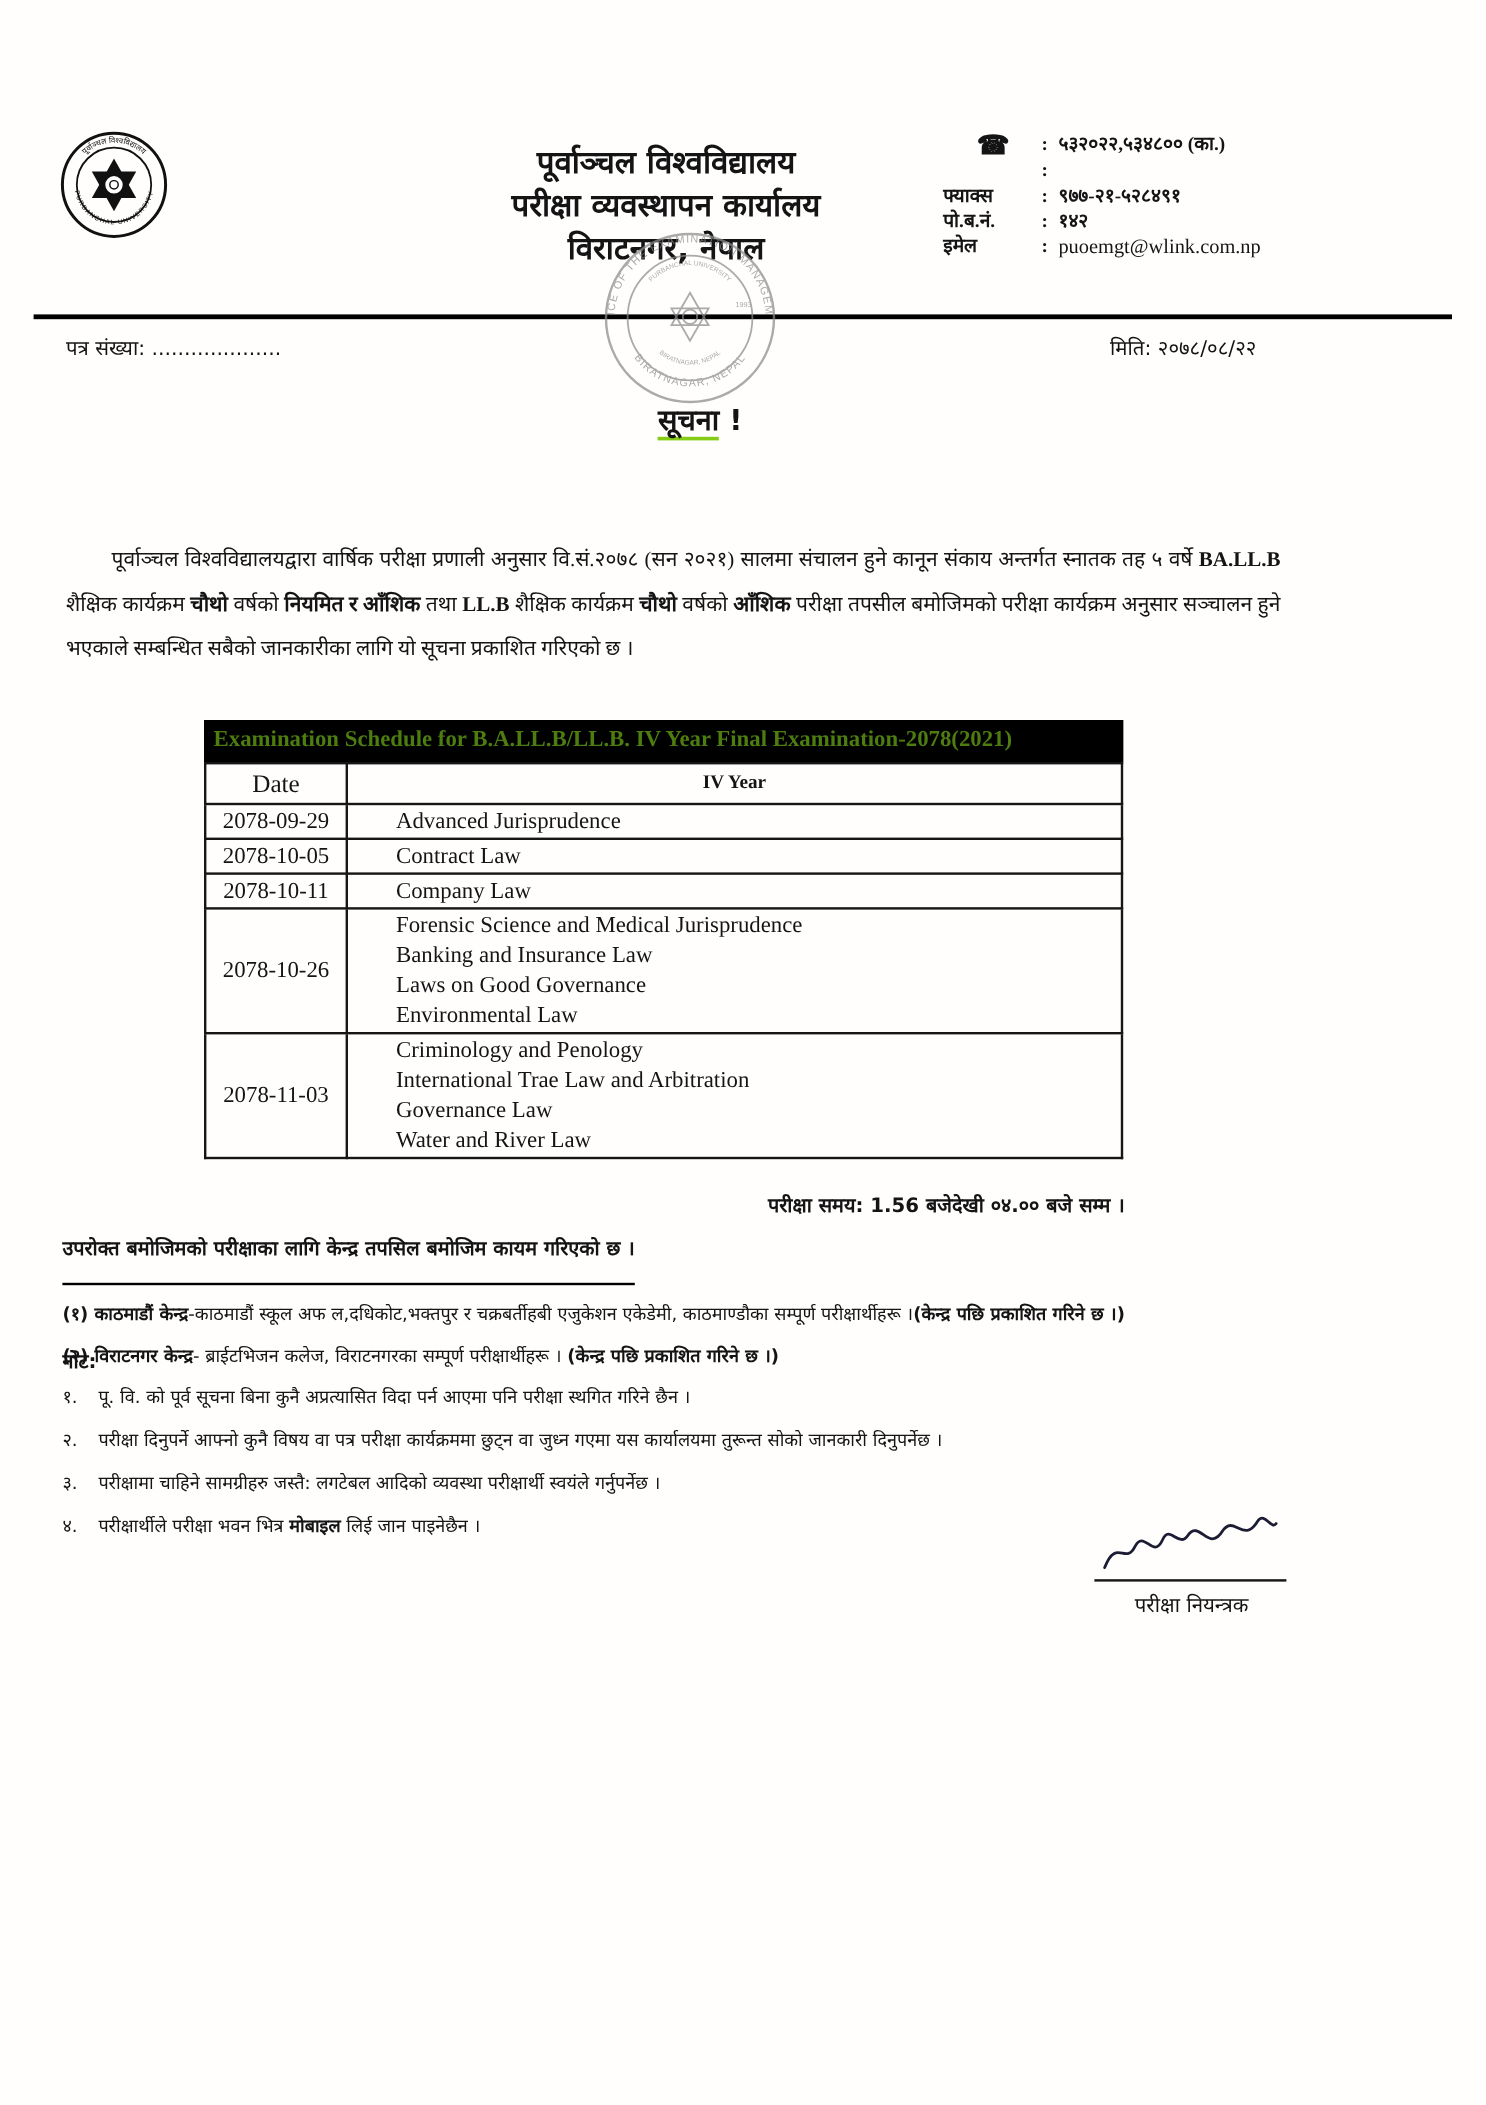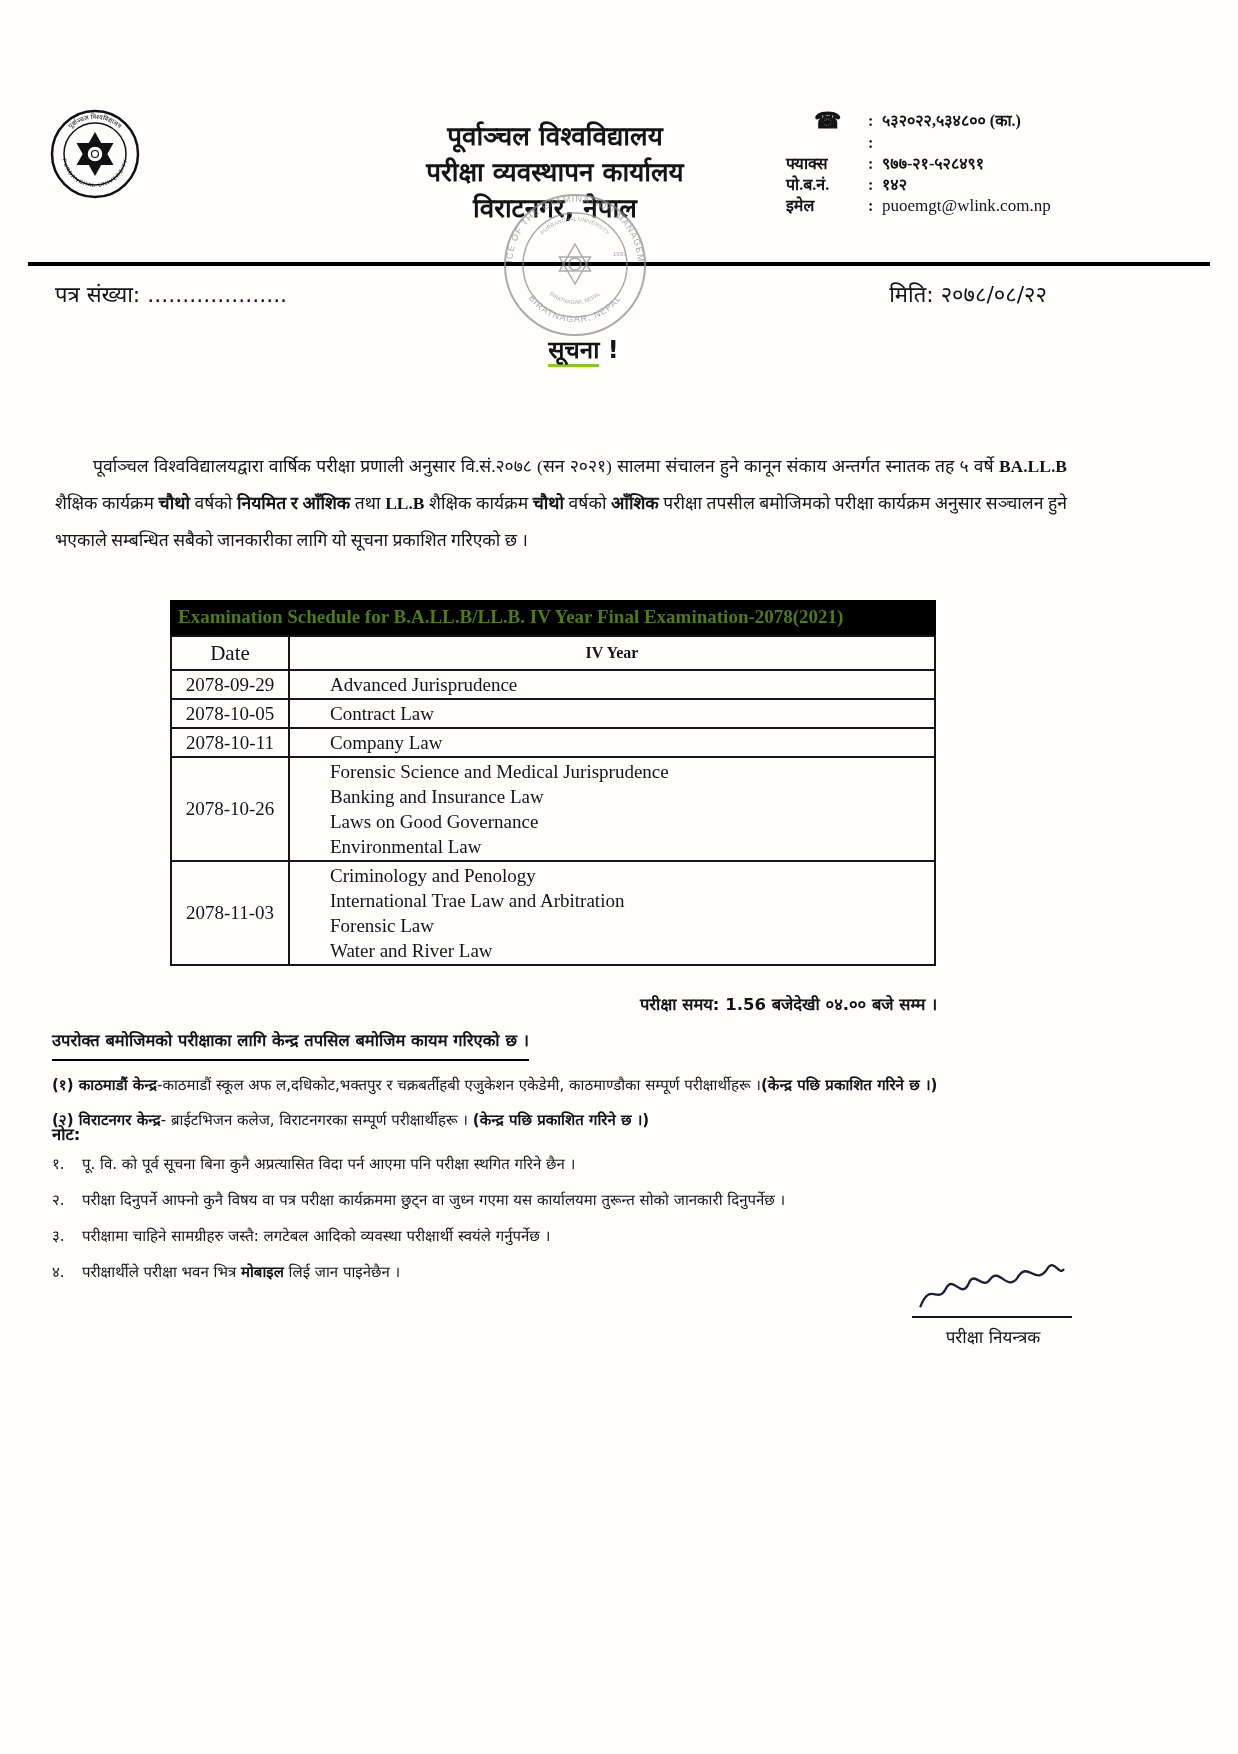--- a/index.html
+++ b/index.html
@@ -17,21 +17,21 @@
     font-weight:bold; font-size:26px; line-height:36px; font-family:"DejaVu Sans","Liberation Sans",sans-serif; }
   .contact { position:absolute; left:786px; top:110px; width:330px; font-size:16px; }
   .contact-row { display:grid; grid-template-columns:82px 14px auto; align-items:start; line-height:21px; font-weight:bold; }
   .contact-row .phone-glyph { font-size:22px; line-height:22px; padding-left:28px; }
   .contact-row .email-val { font-weight:normal; font-size:17px; font-family:"Liberation Serif",serif; }
 
   
   .rule { position:absolute; left:28px; top:262px; width:1182px; height:2px;
     border-top:3px solid #000; border-bottom:1px solid #000; }
   .meta { position:absolute; left:55px; top:278px; width:992px; display:flex; justify-content:space-between;
-    font-size:22px; font-family:"DejaVu Sans","Liberation Sans",sans-serif; }
+    font-size:17px; font-family:"DejaVu Sans","Liberation Sans",sans-serif; }
 
   
   .stamp { position:absolute; left:500px; top:190px; width:150px; height:150px; opacity:.72; }
 
   
   .notice-title { position:absolute; left:0; top:332px; width:1120px; text-align:center;
     font-size:24px; font-weight:bold; font-family:"DejaVu Sans","Liberation Sans",sans-serif; }
   .notice-title .u { border-bottom:3px solid #84cc16; padding-bottom:0;margin-left:47px; }
 
   
@@ -52,21 +52,21 @@
   td.c-subj div { line-height:23px; padding:1px 0;margin-left:32px; }
 
   
   .exam-time { position:absolute; left:640px; top:992px; font-size:16.5px; font-weight:bold;
     font-family:"DejaVu Sans","Liberation Sans",sans-serif; }
 
   
   .centres { position:absolute; left:52px; top:1028px; width:1145px;
     font-family:"DejaVu Sans","Liberation Sans",sans-serif; }
   .centres-heading { display:inline-block; font-size:16.5px; font-weight:bold;
-    border-bottom:2px solid #000; padding-bottom:8px; }
+    border-bottom:2px solid #000; padding-bottom:18px; }
   .centre-item { margin-top:13px; font-size:15px; line-height:22px; }
 
   
   .notes { position:absolute; left:52px; top:1122px; width:1040px;
     font-family:"DejaVu Sans","Liberation Sans",sans-serif; }
   .notes-label { font-size:16.5px; font-weight:bold; margin-bottom:8px; }
   .note-item { display:flex; font-size:15px; line-height:22px; margin-bottom:14px; }
   .note-num { width:30px; flex:0 0 30px; }
 
   
@@ -220,21 +220,21 @@
               <div>Banking and Insurance Law</div>
               <div>Laws on Good Governance</div>
               <div>Environmental Law</div>
             </td>
           </tr>
           <tr>
             <td class="c-date">2078-11-03</td>
             <td class="c-subj">
               <div>Criminology and Penology</div>
               <div>International Trae Law and Arbitration</div>
-              <div>Forensic Law</div>
+              <div>Governance Law</div>
               <div>Water and River Law</div>
             </td>
           </tr>
         </tbody>
     </table>
   </div>
 
   <div class="exam-time">परीक्षा समय: 1.56 बजेदेखी ०४.०० बजे सम्म ।</div>
 
   <div class="centres">

